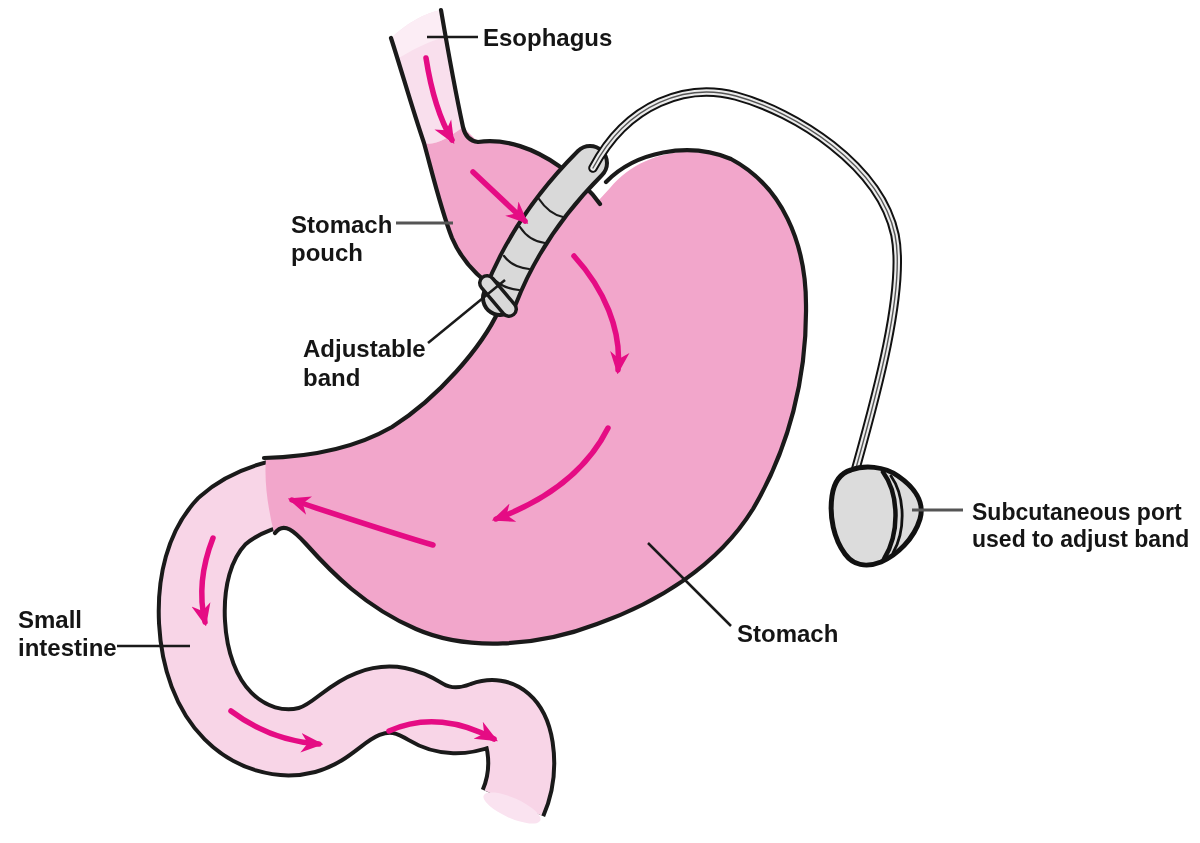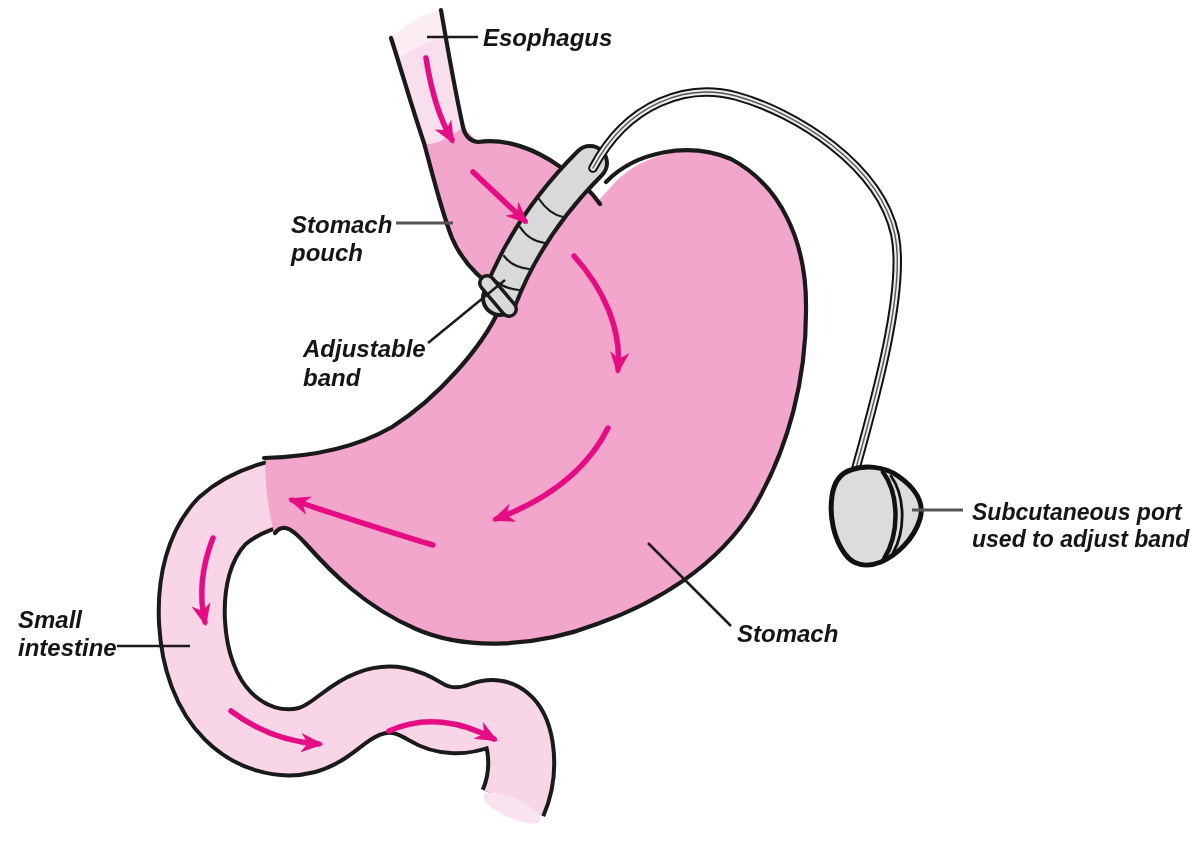--- a/index.html
+++ b/index.html
@@ -1,17 +1,17 @@
 <!DOCTYPE html>
 <html><head>
 <meta charset="utf-8">
 <style>
   html,body{margin:0;padding:0;background:#fff;}
   .stage{position:relative;width:1200px;height:843px;background:#fff;overflow:hidden;
-         font-family:"Liberation Sans", sans-serif;font-style:italic;}
+         font-family:"Liberation Sans", sans-serif;}
   svg{position:absolute;left:0;top:0;}
   .outline{fill:none;stroke:#1a1a1a;stroke-width:4.2;stroke-linecap:round;stroke-linejoin:round;}
   .int-under{fill:none;stroke:#1a1a1a;stroke-width:70;stroke-linejoin:round;}
   .int-over{fill:none;stroke-width:62;stroke-linejoin:round;}
   .band-under{fill:none;stroke:#1a1a1a;stroke-width:38;stroke-linecap:round;}
   .band-over{fill:none;stroke:#d9d9d9;stroke-width:30;stroke-linecap:round;}
   .band-seg{fill:none;stroke:#1a1a1a;stroke-width:2.2;stroke-linecap:round;}
   .collar-under{fill:none;stroke:#1a1a1a;stroke-width:18;stroke-linecap:round;}
   .collar-over{fill:none;stroke:#d9d9d9;stroke-width:11;stroke-linecap:round;}
   .tube-under{fill:none;stroke:#111;stroke-width:9.5;stroke-linecap:round;}

